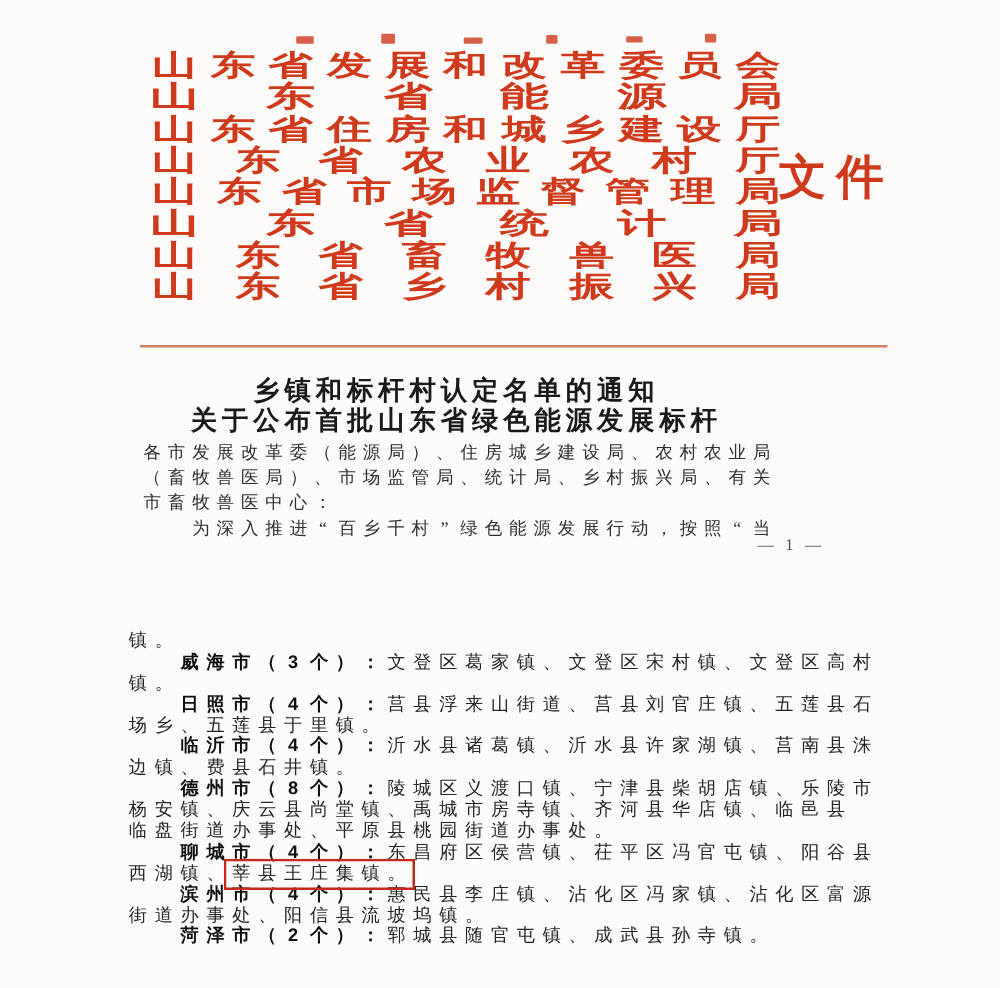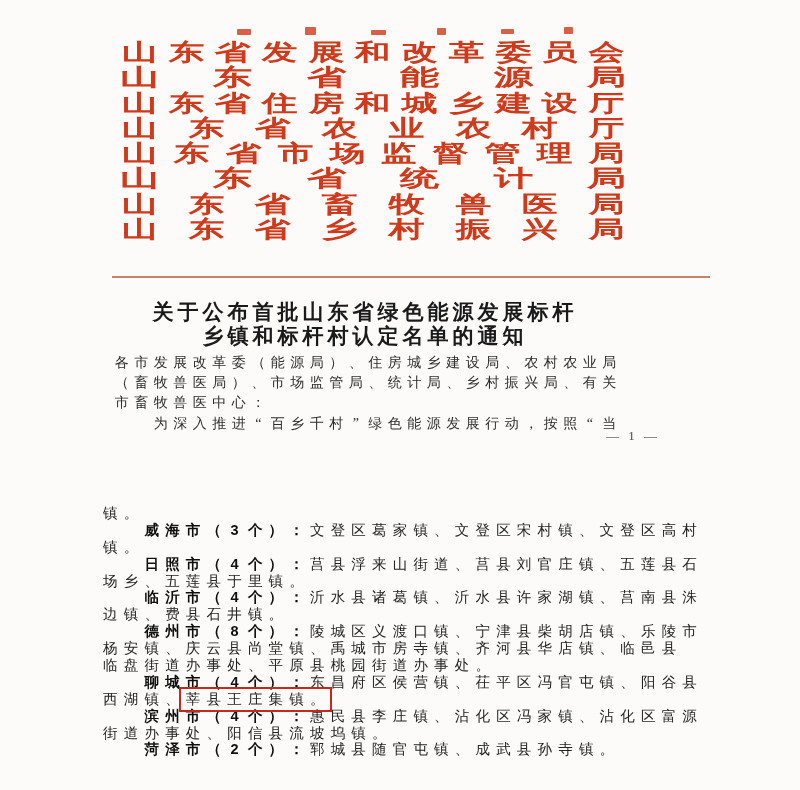--- a/index.html
+++ b/index.html
@@ -158,27 +158,28 @@
         <span class="ach">东</span>
         <span class="ach">省</span>
         <span class="ach">乡</span>
         <span class="ach">村</span>
         <span class="ach">振</span>
         <span class="ach">兴</span>
         <span class="ach">局</span>
       </div>
     </div>
 
+  <div class="wenjian">文件</div>
 
 
   <div class="red-rule"></div>
 
   <div class="doc-title">
+    <div>乡镇和标杆村认定名单的通知</div>
     <div>关于公布首批山东省绿色能源发展标杆</div>
-    <div>乡镇和标杆村认定名单的通知</div>
   </div>
 
   <div class="grid-body page1-body">
       <div class="tline"><span class="seg"><span class="ch" style="width: 19.5px;">各</span><span class="ch" style="width: 19.5px;">市</span><span class="ch" style="width: 19.5px;">发</span><span class="ch" style="width: 19.5px;">展</span><span class="ch" style="width: 19.5px;">改</span><span class="ch" style="width: 19.5px;">革</span><span class="ch" style="width: 19.5px;">委</span><span class="ch" style="width: 19.5px;">（</span><span class="ch" style="width: 19.5px;">能</span><span class="ch" style="width: 19.5px;">源</span><span class="ch" style="width: 19.5px;">局</span><span class="ch" style="width: 19.5px;">）</span><span class="ch" style="width: 19.5px;">、</span><span class="ch" style="width: 19.5px;">住</span><span class="ch" style="width: 19.5px;">房</span><span class="ch" style="width: 19.5px;">城</span><span class="ch" style="width: 19.5px;">乡</span><span class="ch" style="width: 19.5px;">建</span><span class="ch" style="width: 19.5px;">设</span><span class="ch" style="width: 19.5px;">局</span><span class="ch" style="width: 19.5px;">、</span><span class="ch" style="width: 19.5px;">农</span><span class="ch" style="width: 19.5px;">村</span><span class="ch" style="width: 19.5px;">农</span><span class="ch" style="width: 19.5px;">业</span><span class="ch" style="width: 19.5px;">局</span></span></div>
       <div class="tline"><span class="seg"><span class="ch" style="width: 19.5px;">（</span><span class="ch" style="width: 19.5px;">畜</span><span class="ch" style="width: 19.5px;">牧</span><span class="ch" style="width: 19.5px;">兽</span><span class="ch" style="width: 19.5px;">医</span><span class="ch" style="width: 19.5px;">局</span><span class="ch" style="width: 19.5px;">）</span><span class="ch" style="width: 19.5px;">、</span><span class="ch" style="width: 19.5px;">市</span><span class="ch" style="width: 19.5px;">场</span><span class="ch" style="width: 19.5px;">监</span><span class="ch" style="width: 19.5px;">管</span><span class="ch" style="width: 19.5px;">局</span><span class="ch" style="width: 19.5px;">、</span><span class="ch" style="width: 19.5px;">统</span><span class="ch" style="width: 19.5px;">计</span><span class="ch" style="width: 19.5px;">局</span><span class="ch" style="width: 19.5px;">、</span><span class="ch" style="width: 19.5px;">乡</span><span class="ch" style="width: 19.5px;">村</span><span class="ch" style="width: 19.5px;">振</span><span class="ch" style="width: 19.5px;">兴</span><span class="ch" style="width: 19.5px;">局</span><span class="ch" style="width: 19.5px;">、</span><span class="ch" style="width: 19.5px;">有</span><span class="ch" style="width: 19.5px;">关</span></span></div>
       <div class="tline"><span class="seg"><span class="ch" style="width: 19.5px;">市</span><span class="ch" style="width: 19.5px;">畜</span><span class="ch" style="width: 19.5px;">牧</span><span class="ch" style="width: 19.5px;">兽</span><span class="ch" style="width: 19.5px;">医</span><span class="ch" style="width: 19.5px;">中</span><span class="ch" style="width: 19.5px;">心</span><span class="ch" style="width: 19.5px;">：</span></span></div>
       <div class="tline" style="padding-left: 39px;"><span class="seg"><span class="ch" style="width: 19.5px;">为</span><span class="ch" style="width: 19.5px;">深</span><span class="ch" style="width: 19.5px;">入</span><span class="ch" style="width: 19.5px;">推</span><span class="ch" style="width: 19.5px;">进</span><span class="ch" style="width: 19.5px;">“</span><span class="ch" style="width: 19.5px;">百</span><span class="ch" style="width: 19.5px;">乡</span><span class="ch" style="width: 19.5px;">千</span><span class="ch" style="width: 19.5px;">村</span><span class="ch" style="width: 19.5px;">”</span><span class="ch" style="width: 19.5px;">绿</span><span class="ch" style="width: 19.5px;">色</span><span class="ch" style="width: 19.5px;">能</span><span class="ch" style="width: 19.5px;">源</span><span class="ch" style="width: 19.5px;">发</span><span class="ch" style="width: 19.5px;">展</span><span class="ch" style="width: 19.5px;">行</span><span class="ch" style="width: 19.5px;">动</span><span class="ch" style="width: 19.5px;">，</span><span class="ch" style="width: 19.5px;">按</span><span class="ch" style="width: 19.5px;">照</span><span class="ch" style="width: 19.5px;">“</span><span class="ch" style="width: 19.5px;">当</span></span></div>
     </div>
 
   <div class="page-number">— 1 —</div>

